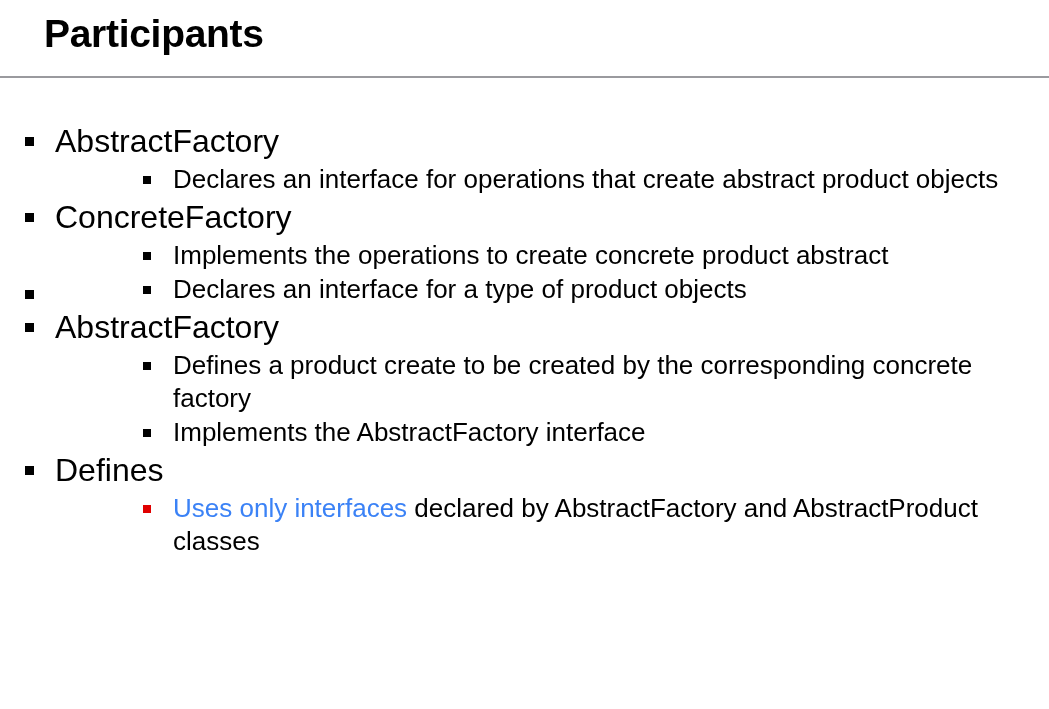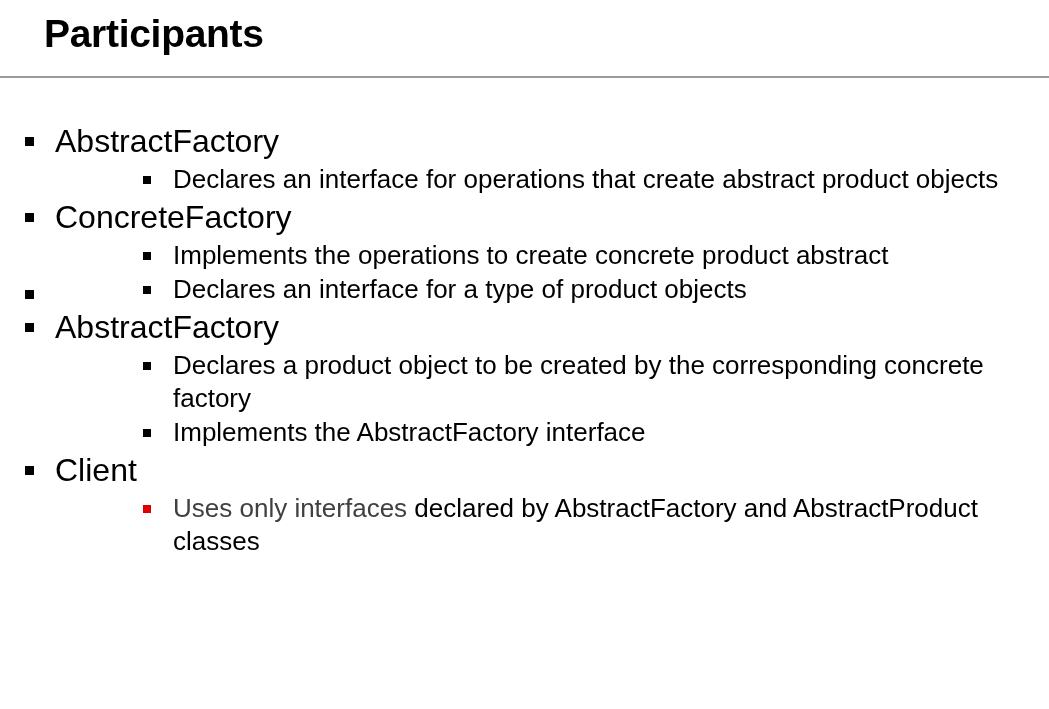--- a/index.html
+++ b/index.html
@@ -109,21 +109,21 @@
     height: 8px;
     background: #000000;
   }
   li.l2.red > .bullet2 {
     background: #e00000;
   }
   .l2-text {
     display: block;
   }
   .hl-red {
-    color: #404040;
+    color: #3b82f6;
   }
 
   
   li.l1 { margin-top: 0; }
   ul.level1 > li.l1:first-child { margin-top: 0; }
   li.l2 { margin-top: 1px; }
 </style>
 </head>
 <body>
 
@@ -168,32 +168,32 @@
           </li>
         </ul>
       </li>
 
       <li class="l1">
         <span class="bullet1"></span>
         <span class="l1-text">AbstractFactory</span>
         <ul class="level2">
           <li class="l2">
             <span class="bullet2"></span>
-            <span class="l2-text">Declares a product object to be created by the corresponding concrete factory</span>
+            <span class="l2-text">Defines a product create to be created by the corresponding concrete factory</span>
           </li>
           <li class="l2">
             <span class="bullet2"></span>
             <span class="l2-text">Implements the AbstractFactory interface</span>
           </li>
         </ul>
       </li>
 
       <li class="l1">
         <span class="bullet1"></span>
-        <span class="l1-text">Client</span>
+        <span class="l1-text">Defines</span>
         <ul class="level2">
           <li class="l2 red">
             <span class="bullet2"></span>
             <span class="l2-text"><span class="hl-red">Uses only interfaces</span><span> declared by AbstractFactory and AbstractProduct classes</span></span>
           </li>
         </ul>
       </li>
 
     </ul>
   </div>

